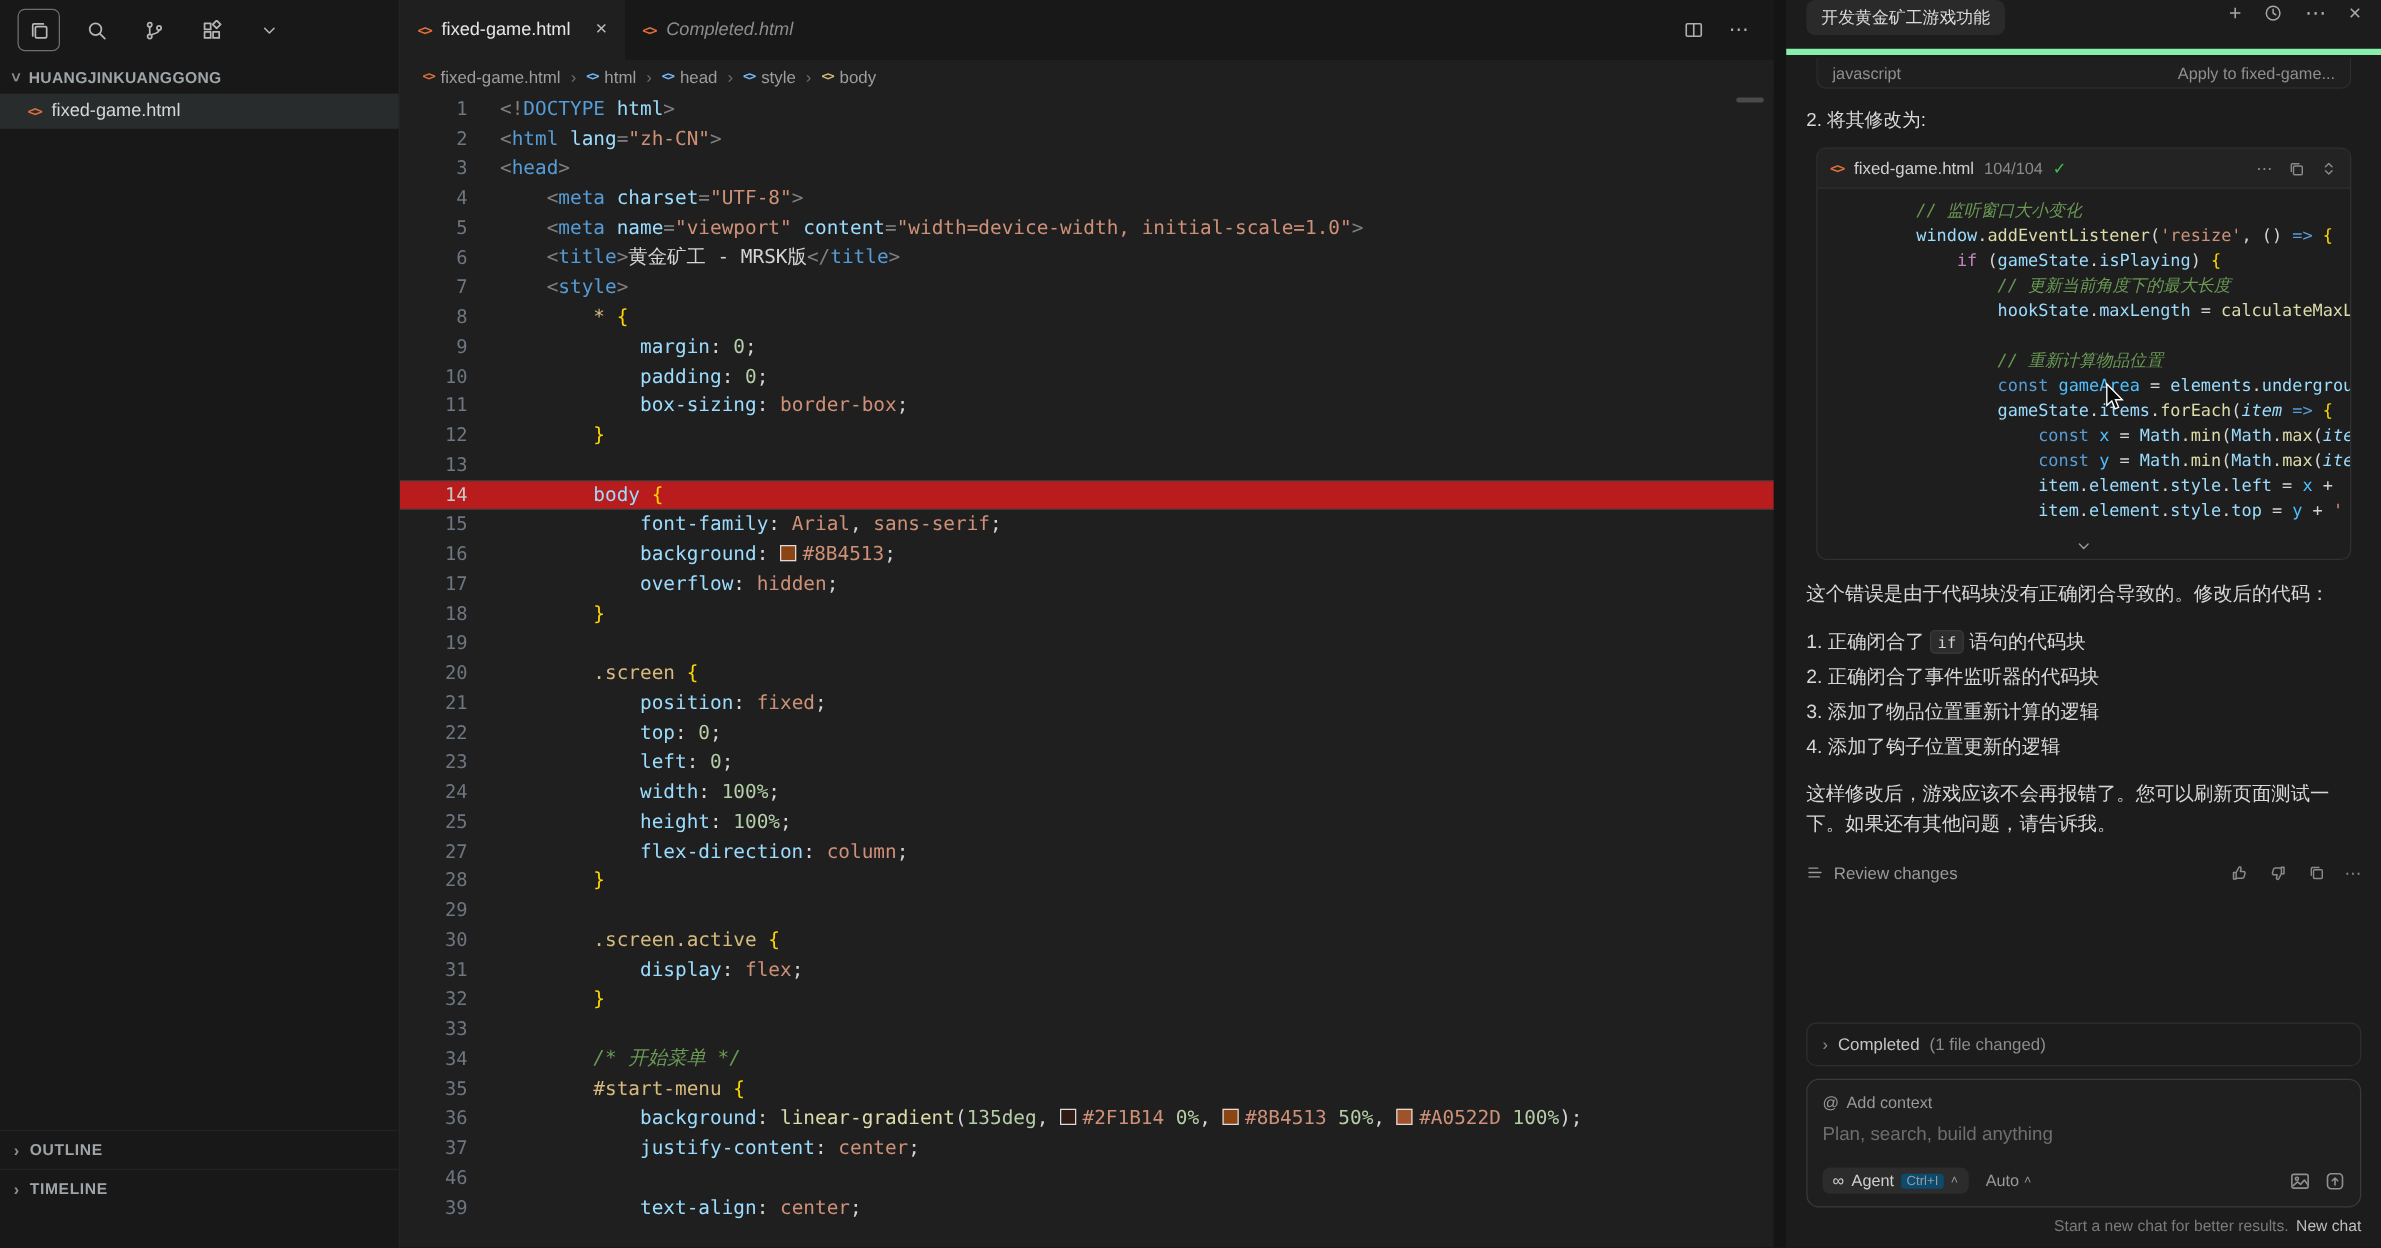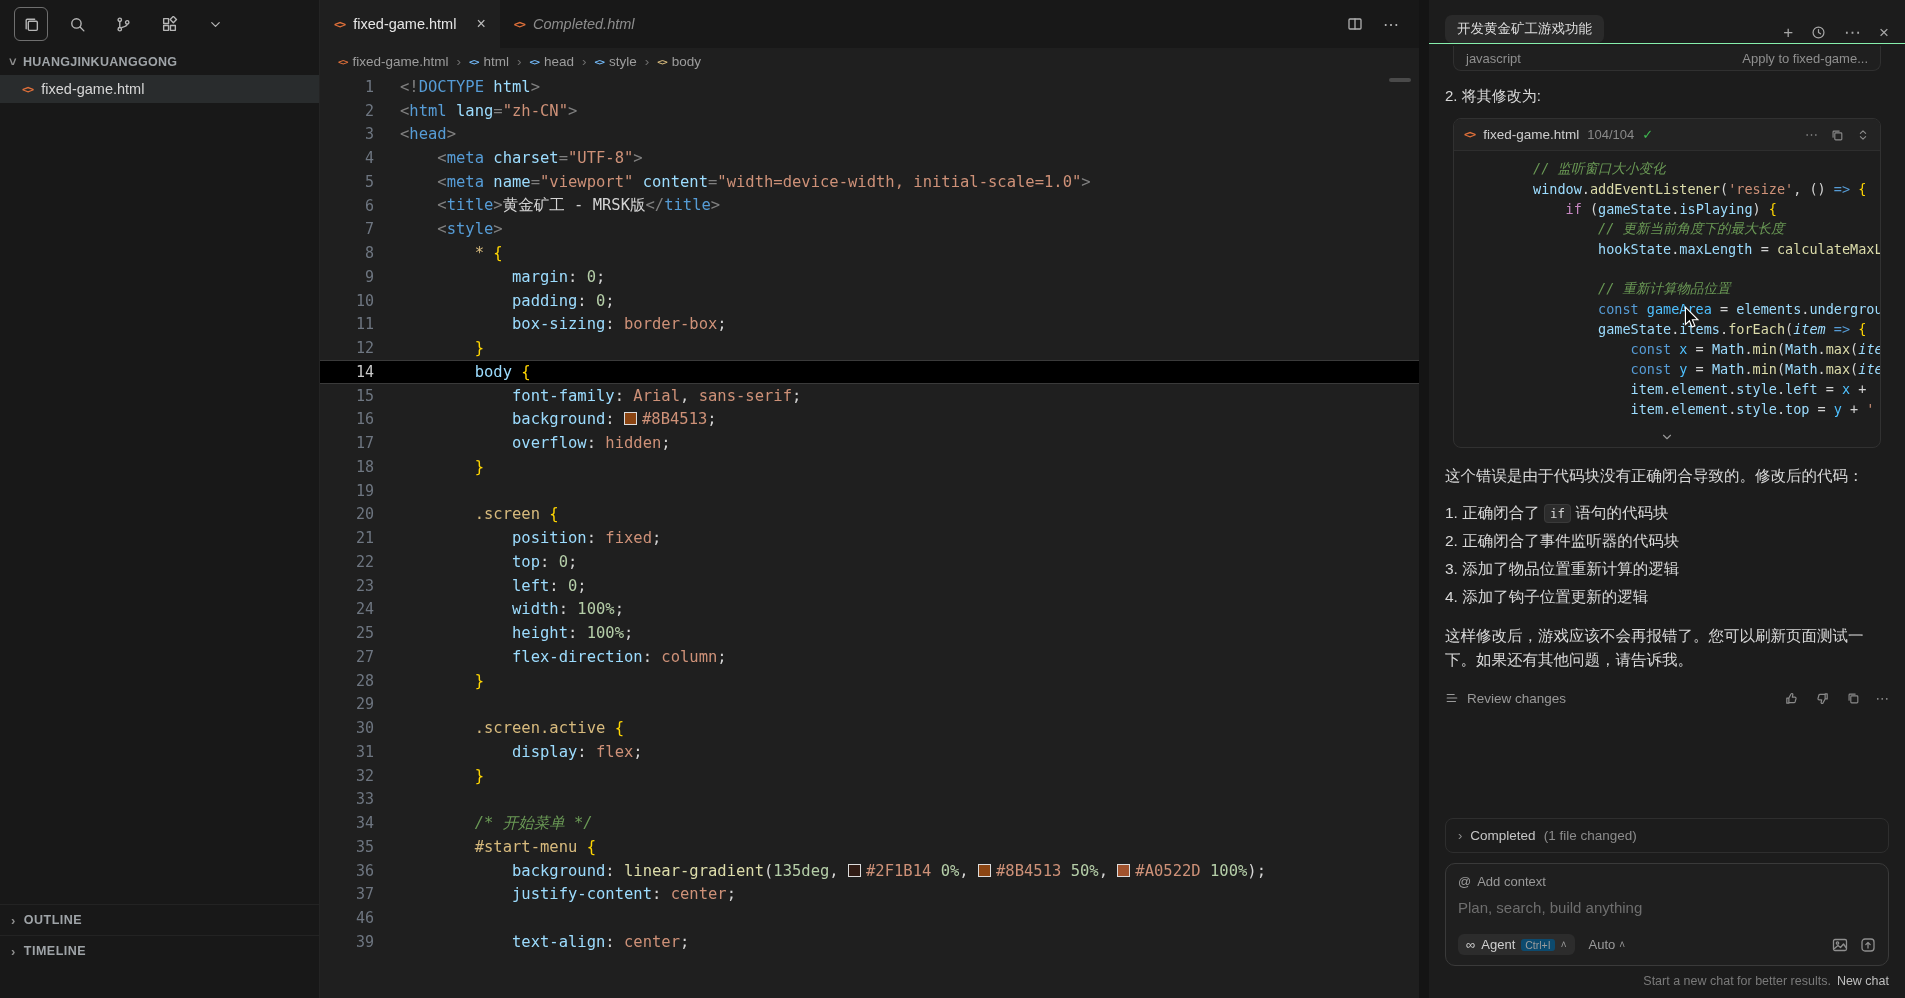--- a/index.html
+++ b/index.html
@@ -29,40 +29,40 @@
   .tab.preview .label{font-style:italic}
   .tab .close{margin-left:12px;color:#bdbdbd;font-size:16px;line-height:1}
   .tab-actions{margin-left:auto;display:flex;align-items:center;gap:20px;padding:0 20px;color:#b0b0b0}
   .breadcrumbs{height:27px;display:flex;align-items:center;gap:8px;padding:0 18px;font-size:13.5px;color:#9d9d9d;background:#1f1f1f;flex:none}
   .bc-item{display:flex;align-items:center;gap:5px}
   .bc-ico{font-size:9.5px;font-weight:700;font-family:"DejaVu Sans Mono",monospace;letter-spacing:-1px}
   .bc-sep{color:#6e6e6e}
   .code-area{flex:1;position:relative;overflow:hidden;font-family:"DejaVu Sans Mono",monospace;font-size:15.5px}
   .cline{height:23.75px;display:flex;align-items:center;white-space:pre}
   .code-area .ln{width:80px;flex:none;text-align:right;padding-right:26px;color:#6e7681;font-size:15px}
-  .cline.active{background:#000000;box-shadow:inset 0 1px 0 #3a3a3a,inset 0 -1px 0 #3a3a3a}
+  .cline.active{background:#b91c1c;box-shadow:inset 0 1px 0 #3a3a3a,inset 0 -1px 0 #3a3a3a}
   .cline.active .ln{color:#c8c8c8}
   .lt{flex:1;min-width:0;overflow:hidden}
   .minimap-dash{position:absolute;top:3px;right:8px;width:22px;height:4px;background:#4a4a4a;border-radius:2px}
 
   
   .tk-pt{color:#808080}.tk-tag{color:#569CD6}.tk-attr{color:#9CDCFE}.tk-str{color:#CE9178}
   .tk-txt{color:#d4d4d4}.tk-sel{color:#D7BA7D}.tk-selb{color:#9CDCFE}.tk-prop{color:#9CDCFE}
   .tk-num{color:#B5CEA8}.tk-kw{color:#CE9178}.tk-brc{color:#FFD602}
   .tk-cmt{color:#6A9955;font-style:italic}.tk-fn{color:#DCDCAA}
   .tk-kwp{color:#C586C0}.tk-decl{color:#569CD6}.tk-cvar{color:#4FC1FF}
   .tk-var{color:#9CDCFE}.tk-ital{color:#9CDCFE;font-style:italic}
   .swatch{display:inline-block;width:13px;height:13px;border:1px solid #dcdcdc;vertical-align:-1px;margin-right:5px}
 
   
   .gap-col{width:10px;flex:none;background:#141414}
 
   
   .chat-col{width:476px;flex:none;display:flex;flex-direction:column;background:#1c1c1c;min-width:0}
-  .chat-header{height:44px;flex:none;display:flex;align-items:flex-end;padding:0 16px;border-bottom:1px solid #86efac}
+  .chat-header{height:44px;flex:none;display:flex;align-items:flex-start;padding:0 16px;border-bottom:5px solid #86efac}
   .chat-title{background:#2a2a2a;border-radius:7px;padding:5px 12px;font-size:13.5px;color:#dcdcdc;white-space:nowrap}
   .chat-hicons{margin-left:auto;display:flex;align-items:center;gap:18px;color:#a6a6a6;font-size:17px}
   .chat-body{flex:1;display:flex;flex-direction:column;padding:2px 16px 10px;min-height:0;overflow:hidden}
   .partial-card{height:25px;margin:0 8px;border:1px solid #303030;border-top:none;border-radius:0 0 8px 8px;background:#1f1f1f;display:flex;align-items:center;justify-content:space-between;padding:0 12px;color:#8f8f8f;font-size:13px}
   .step-label{margin:16px 0 0;font-size:15px;color:#d8d8d8}
   .code-card{margin:12px 8px 0;border:1px solid #313131;border-radius:8px;background:#1e1e1e;overflow:hidden}
   .cc-header{height:32px;background:#232323;border-bottom:1px solid #2e2e2e;display:flex;align-items:center;gap:8px;padding:0 10px;font-size:13px}
   .cc-file{color:#cfcfcf;font-size:13.5px}
   .cc-progress{color:#8a8a8a}
   .cc-check{color:#3fb950}
@@ -214,20 +214,21 @@
         <div class="cline"><span class="ln">3</span><span class="lt"><span class="tk-pt">&lt;</span><span class="tk-tag">head</span><span class="tk-pt">&gt;</span></span></div>
         <div class="cline"><span class="ln">4</span><span class="lt"><span class="tk-txt">    </span><span class="tk-pt">&lt;</span><span class="tk-tag">meta</span><span class="tk-txt"> </span><span class="tk-attr">charset</span><span class="tk-pt">=</span><span class="tk-str">"UTF-8"</span><span class="tk-pt">&gt;</span></span></div>
         <div class="cline"><span class="ln">5</span><span class="lt"><span class="tk-txt">    </span><span class="tk-pt">&lt;</span><span class="tk-tag">meta</span><span class="tk-txt"> </span><span class="tk-attr">name</span><span class="tk-pt">=</span><span class="tk-str">"viewport"</span><span class="tk-txt"> </span><span class="tk-attr">content</span><span class="tk-pt">=</span><span class="tk-str">"width=device-width, initial-scale=1.0"</span><span class="tk-pt">&gt;</span></span></div>
         <div class="cline"><span class="ln">6</span><span class="lt"><span class="tk-txt">    </span><span class="tk-pt">&lt;</span><span class="tk-tag">title</span><span class="tk-pt">&gt;</span><span class="tk-txt">黄金矿工 - MRSK版</span><span class="tk-pt">&lt;/</span><span class="tk-tag">title</span><span class="tk-pt">&gt;</span></span></div>
         <div class="cline"><span class="ln">7</span><span class="lt"><span class="tk-txt">    </span><span class="tk-pt">&lt;</span><span class="tk-tag">style</span><span class="tk-pt">&gt;</span></span></div>
         <div class="cline"><span class="ln">8</span><span class="lt"><span class="tk-txt">        </span><span class="tk-sel">*</span><span class="tk-txt"> </span><span class="tk-brc">{</span></span></div>
         <div class="cline"><span class="ln">9</span><span class="lt"><span class="tk-txt">            </span><span class="tk-prop">margin</span><span class="tk-txt">: </span><span class="tk-num">0</span><span class="tk-txt">;</span></span></div>
         <div class="cline"><span class="ln">10</span><span class="lt"><span class="tk-txt">            </span><span class="tk-prop">padding</span><span class="tk-txt">: </span><span class="tk-num">0</span><span class="tk-txt">;</span></span></div>
         <div class="cline"><span class="ln">11</span><span class="lt"><span class="tk-txt">            </span><span class="tk-prop">box-sizing</span><span class="tk-txt">: </span><span class="tk-kw">border-box</span><span class="tk-txt">;</span></span></div>
         <div class="cline"><span class="ln">12</span><span class="lt"><span class="tk-txt">        </span><span class="tk-brc">}</span></span></div>
+        <div class="cline"><span class="ln">13</span><span class="lt"></span></div>
         <div class="cline active"><span class="ln">14</span><span class="lt"><span class="tk-txt">        </span><span class="tk-selb">body</span><span class="tk-txt"> </span><span class="tk-brc">{</span></span></div>
         <div class="cline"><span class="ln">15</span><span class="lt"><span class="tk-txt">            </span><span class="tk-prop">font-family</span><span class="tk-txt">: </span><span class="tk-kw">Arial</span><span class="tk-txt">, </span><span class="tk-kw">sans-serif</span><span class="tk-txt">;</span></span></div>
         <div class="cline"><span class="ln">16</span><span class="lt"><span class="tk-txt">            </span><span class="tk-prop">background</span><span class="tk-txt">: </span><span class="swatch" style="background: rgb(139, 69, 19);"></span><span class="tk-str">#8B4513</span><span class="tk-txt">;</span></span></div>
         <div class="cline"><span class="ln">17</span><span class="lt"><span class="tk-txt">            </span><span class="tk-prop">overflow</span><span class="tk-txt">: </span><span class="tk-kw">hidden</span><span class="tk-txt">;</span></span></div>
         <div class="cline"><span class="ln">18</span><span class="lt"><span class="tk-txt">        </span><span class="tk-brc">}</span></span></div>
         <div class="cline"><span class="ln">19</span><span class="lt"></span></div>
         <div class="cline"><span class="ln">20</span><span class="lt"><span class="tk-txt">        </span><span class="tk-sel">.screen</span><span class="tk-txt"> </span><span class="tk-brc">{</span></span></div>
         <div class="cline"><span class="ln">21</span><span class="lt"><span class="tk-txt">            </span><span class="tk-prop">position</span><span class="tk-txt">: </span><span class="tk-kw">fixed</span><span class="tk-txt">;</span></span></div>
         <div class="cline"><span class="ln">22</span><span class="lt"><span class="tk-txt">            </span><span class="tk-prop">top</span><span class="tk-txt">: </span><span class="tk-num">0</span><span class="tk-txt">;</span></span></div>
         <div class="cline"><span class="ln">23</span><span class="lt"><span class="tk-txt">            </span><span class="tk-prop">left</span><span class="tk-txt">: </span><span class="tk-num">0</span><span class="tk-txt">;</span></span></div>

